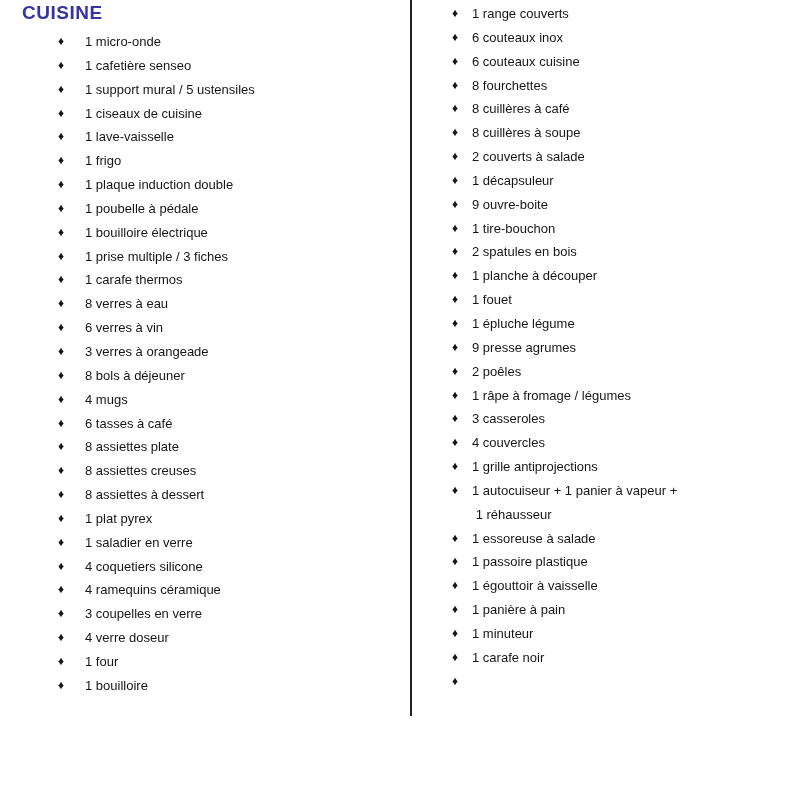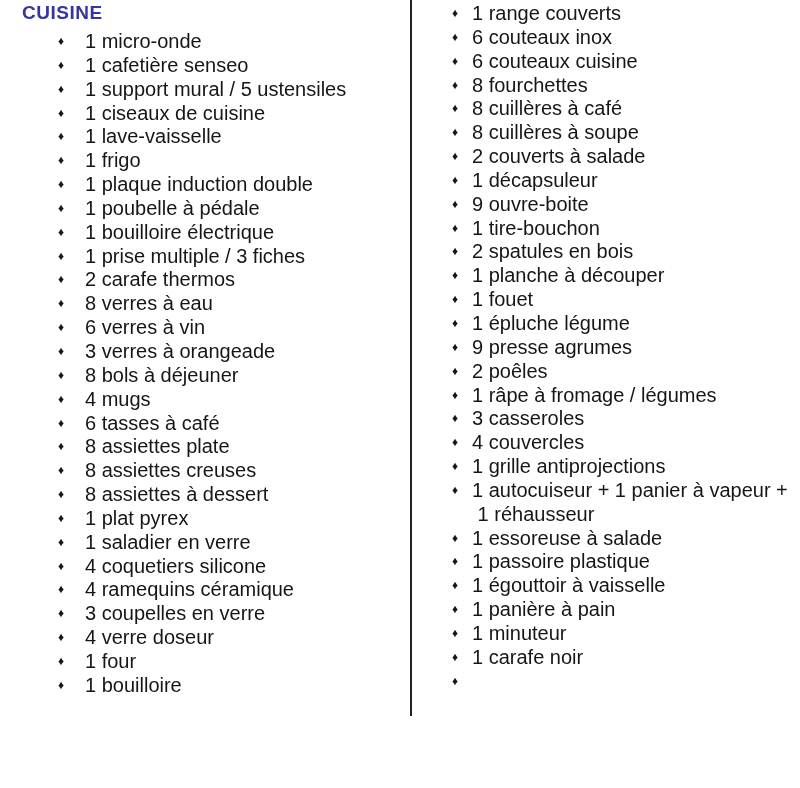--- a/index.html
+++ b/index.html
@@ -50,21 +50,21 @@
   .bullet {
     flex: 0 0 auto;
     font-size: 12px;
     line-height: 23.85px;
     color: var(--text-color);
   }
   .col-left  .bullet { width: 27px; }
   .col-right .bullet { width: 20px; }
 
   .item-text {
-    font-size: 20px;
+    font-size: 13px;
     white-space: pre-wrap;
     color: var(--text-color);
   }
 
   .divider {
     position: absolute;
     left: 410px;
     top: 0;
     width: 1.5px;
     height: 716px;
@@ -114,21 +114,21 @@
         <div class="item">
           <span class="bullet">♦</span>
           <span class="item-text">1 bouilloire électrique</span>
         </div>
         <div class="item">
           <span class="bullet">♦</span>
           <span class="item-text">1 prise multiple / 3 fiches</span>
         </div>
         <div class="item">
           <span class="bullet">♦</span>
-          <span class="item-text">2 carafe thermos</span>
+          <span class="item-text">1 carafe thermos</span>
         </div>
         <div class="item">
           <span class="bullet">♦</span>
           <span class="item-text">8 verres à eau</span>
         </div>
         <div class="item">
           <span class="bullet">♦</span>
           <span class="item-text">6 verres à vin</span>
         </div>
         <div class="item">

